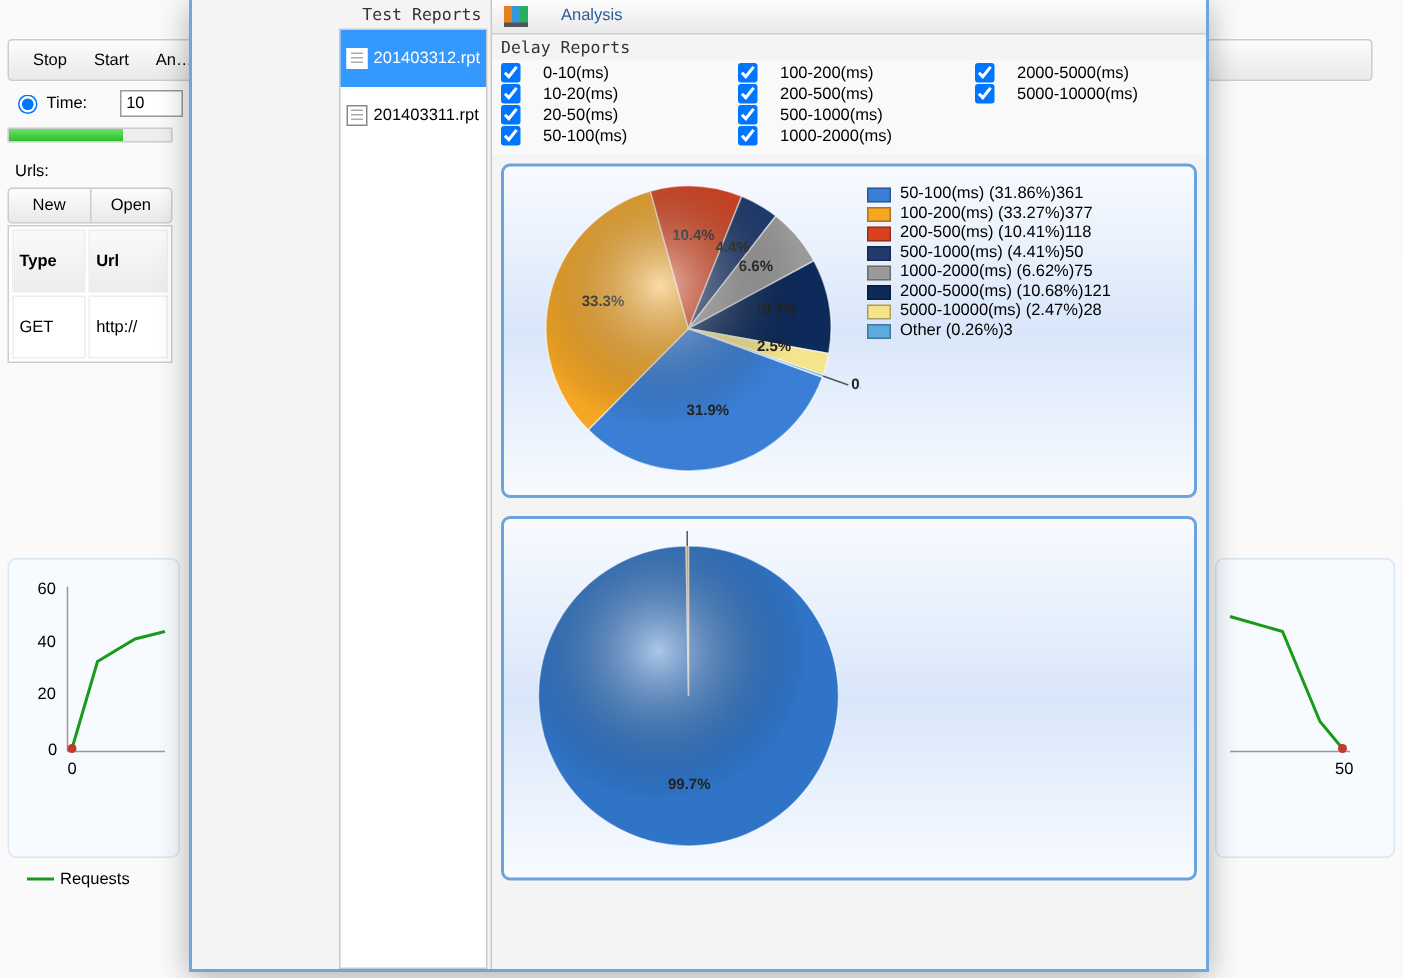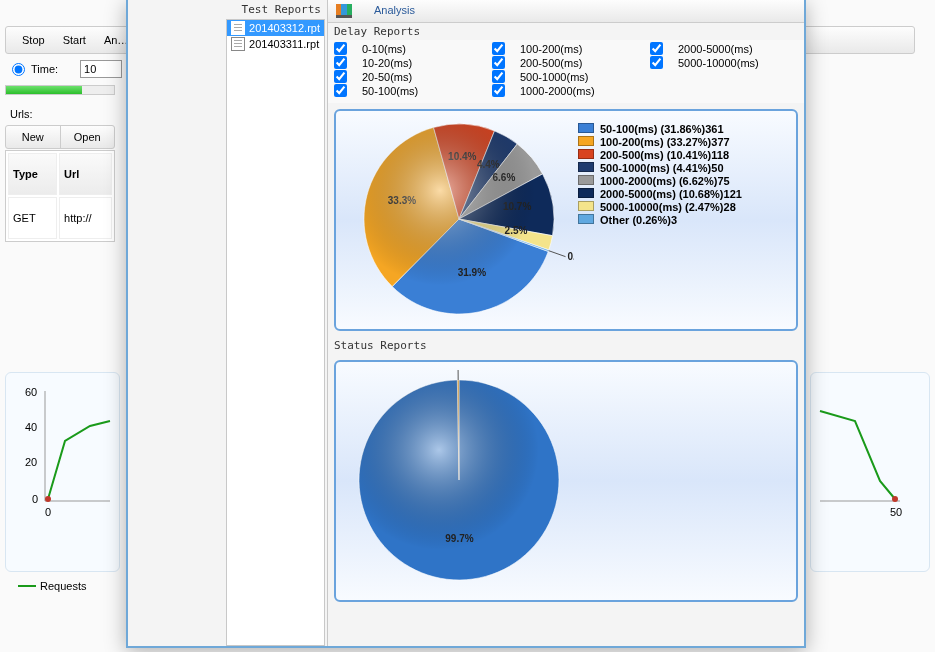--- a/index.html
+++ b/index.html
@@ -26,40 +26,40 @@
   .requests-legend .line{width:18px; height:2px; background:#1a9a1a;}
 
   
   .modal{position:absolute; left:126px; top:0; width:680px; height:648px; background:#f4f4f4; border:2px solid #6fa8d8; border-top:none; box-shadow:0 4px 20px rgba(0,0,0,0.3);}
   .modal-inner{display:flex; height:100%;}
   .left-panel{width:200px; border-right:1px solid #c8c8c8; display:flex; flex-direction:column;align-items:flex-end;}
   .right-panel-wrap{flex:1; display:flex; flex-direction:column; overflow:auto;}
 
   .panel-title{padding:3px 6px; color:#333; font-family:"SimSun",monospace;}
   .file-list{flex:1; background:#fff; border:1px solid #c8c8c8; margin:0 2px;}
-  .file-item{display:flex; align-items:center; gap:4px; padding:1px 4px; cursor:default;}
+  .file-item{display:flex; align-items:center; gap:4px; padding:12px 4px; cursor:default;}
   .file-item.selected{background:#3399ff; color:#fff;}
   .doc-icon{display:inline-block; width:14px; height:14px; background:#fff; border:1px solid #888; position:relative; flex-shrink:0;}
   .doc-icon::before{content:""; position:absolute; left:2px; top:2px; right:2px; height:1px; background:#aaa; box-shadow:0 3px 0 #aaa, 0 6px 0 #aaa;}
   .file-item.selected .doc-icon{border-color:#fff;}
 
   .analysis-header{display:flex; gap:22px; padding:4px 8px; background:linear-gradient(#fdfdfd,#e9e9e9); border-bottom:1px solid #ccc;}
   .analysis-icon{display:inline-block; width:16px; height:14px; background:linear-gradient(to right,#e67e22 33%,#3498db 33% 66%,#27ae60 66%); position:relative;}
   .analysis-icon::before{content:""; position:absolute; left:0; bottom:0; height:3px; width:100%; background:#555;}
   .analysis-title{color:#2a5a9a;}
 
   .section-label{font-family:"SimSun",monospace; padding:2px 6px; color:#333;}
   .checkbox-grid{display:grid; grid-template-columns:repeat(3,1fr); gap:1px 10px; padding:2px 6px 6px 6px; background:#f9f9f9;}
   .chk{display:flex; align-items:center; gap:15px;}
   .chk input{margin:0;}
 
   .chart-panel{margin:6px; border-radius:6px; border:2px solid #6aa3dd; background:linear-gradient(#f8fbff,#d9e6fa,#f8fbff); padding:8px; display:flex; gap:4px;}
   .pie-svg-wrap{flex-shrink:0;}
   .legend{display:flex; flex-direction:column; gap:1px; padding-top:4px;}
-  .legend-row{display:flex; align-items:flex-start; gap:6px; font-size:10px;font-weight:bold;}
+  .legend-row{display:flex; align-items:flex-end; gap:6px; font-size:10px;}
   .legend-swatch{width:16px; height:10px; border:1px solid rgba(0,0,0,0.3); flex-shrink:0;}
   .slice-label{font-size:10px; fill:#222; font-weight:bold;}
 
   .status-panel{margin:6px; border-radius:6px; border:2px solid #6aa3dd; background:linear-gradient(#f8fbff,#d9e6fa,#f8fbff); padding:8px; display:flex; gap:4px; min-height:230px;}
 </style>
 </head>
 <body>
 
 <div class="bg-toolbar">
   <button>Stop</button>
@@ -239,21 +239,20 @@
               <span class="legend-swatch" style="background: rgb(244, 228, 139);"></span>
               <span>5000-10000(ms) (2.47%)28</span>
             </div>
             <div class="legend-row">
               <span class="legend-swatch" style="background: rgb(95, 168, 224);"></span>
               <span>Other (0.26%)3</span>
             </div>
           </div>
       </div>
 
-      <div class="section-label">Status Reports</div>
       <div class="status-panel">
         <div class="pie-svg-wrap"><svg id="pie2" width="230" height="220">
               <defs>
                 <radialGradient id="pie2-g" cx="40%" cy="35%">
                   <stop offset="0%" stop-color="rgba(255,255,255,0.6)"></stop>
                   <stop offset="100%" stop-color="rgba(0,0,0,0)"></stop>
                 </radialGradient>
               </defs>
               <path d="M 115 110 L 115 10 A 100 100 0 1 1 113.36644448133957 10.013343408395471 Z" fill="#2f74c7" stroke="rgba(255,255,255,0.6)"></path>
               <text x="115.50641910445884" y="171.99793173720104" class="slice-label" text-anchor="middle">99.7%</text>

